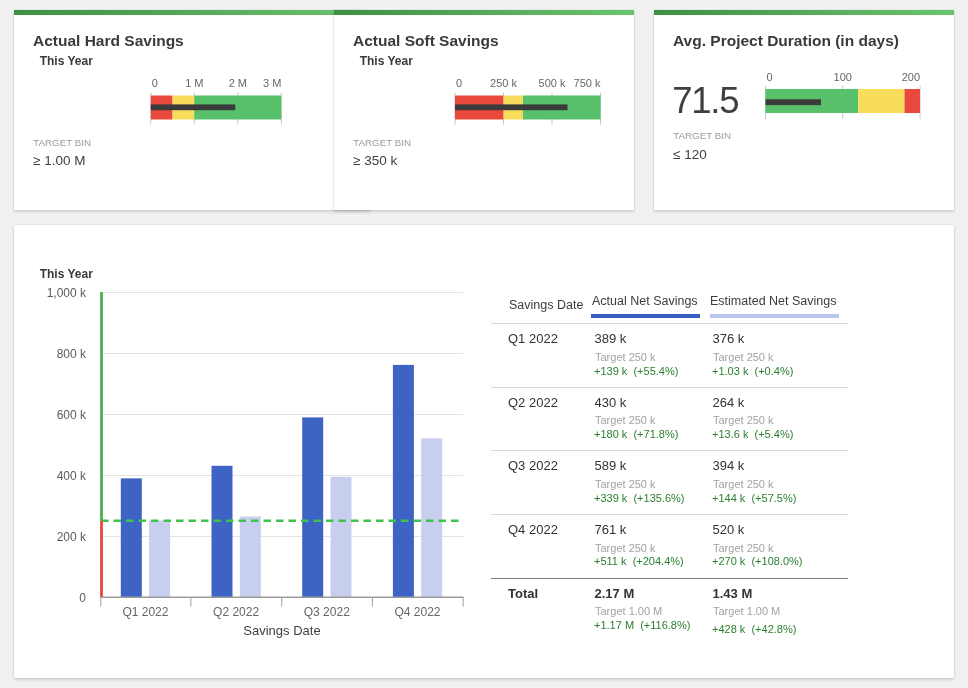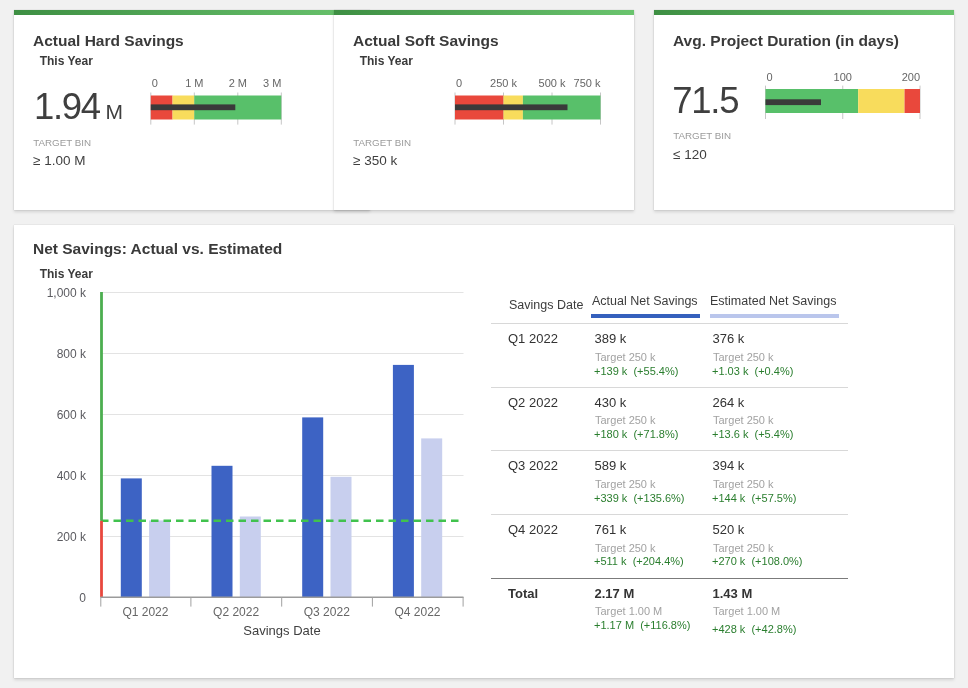--- a/index.html
+++ b/index.html
@@ -22,21 +22,20 @@
   .sep { position:absolute; height:1px; background:#d8d8d8; }
   .b { font-weight:bold; }
 </style>
 </head>
 <body>
 
 <div class="card" style="left:14px; top:10px; width:356px; height:200px;">
   <div class="accent"></div>
   <div class="abs t1" style="left:19px; top:22.5px;">Actual Hard Savings</div>
   <div class="abs t2" style="left:25.7px; top:45px;">This Year</div>
-  <div class="abs num" style="left:19.9px; top:78.9px;">1.94<span class="unit"> M</span></div>
   <div class="abs tbin" style="left:19.2px; top:127.5px;">TARGET BIN</div>
   <div class="abs binv" style="left:19px; top:144.1px;">≥ 1.00 M</div>
   <svg width="300" height="200">
     <g stroke="#c6c6c6" stroke-width="1">
       <line x1="136.8" y1="82.5" x2="136.8" y2="114.6"></line>
       <line x1="180.3" y1="82.5" x2="180.3" y2="114.6"></line>
       <line x1="223.8" y1="82.5" x2="223.8" y2="114.6"></line>
       <line x1="267.3" y1="82.5" x2="267.3" y2="114.6"></line>
     </g>
     <rect x="136.8" y="85.5" width="21.75" height="24" fill="#e9483c"></rect>
@@ -96,21 +95,20 @@
     <rect x="111.5" y="89.3" width="55.5" height="5.8" fill="#3a3a3a"></rect>
     <g font-size="11" fill="#666">
       <text x="112.5" y="71.3">0</text>
       <text x="188.75" y="71.3" text-anchor="middle">100</text>
       <text x="266" y="71.3" text-anchor="end">200</text>
     </g>
   </svg>
 </div>
 
 <div class="card" style="left:14px; top:225px; width:940px; height:453px;">
-  <div class="abs t1" style="left:19px; top:15.7px;">Net Savings: Actual vs. Estimated</div>
   <div class="abs t2" style="left:25.7px; top:43.1px;">This Year</div>
 
   <svg width="500" height="453">
     <g stroke="#e3e3e3" stroke-width="1">
       <line x1="86.5" y1="67.5" x2="449.5" y2="67.5"></line>
       <line x1="86.5" y1="128.5" x2="449.5" y2="128.5"></line>
       <line x1="86.5" y1="189.5" x2="449.5" y2="189.5"></line>
       <line x1="86.5" y1="250.5" x2="449.5" y2="250.5"></line>
       <line x1="86.5" y1="311.5" x2="449.5" y2="311.5"></line>
     </g>

